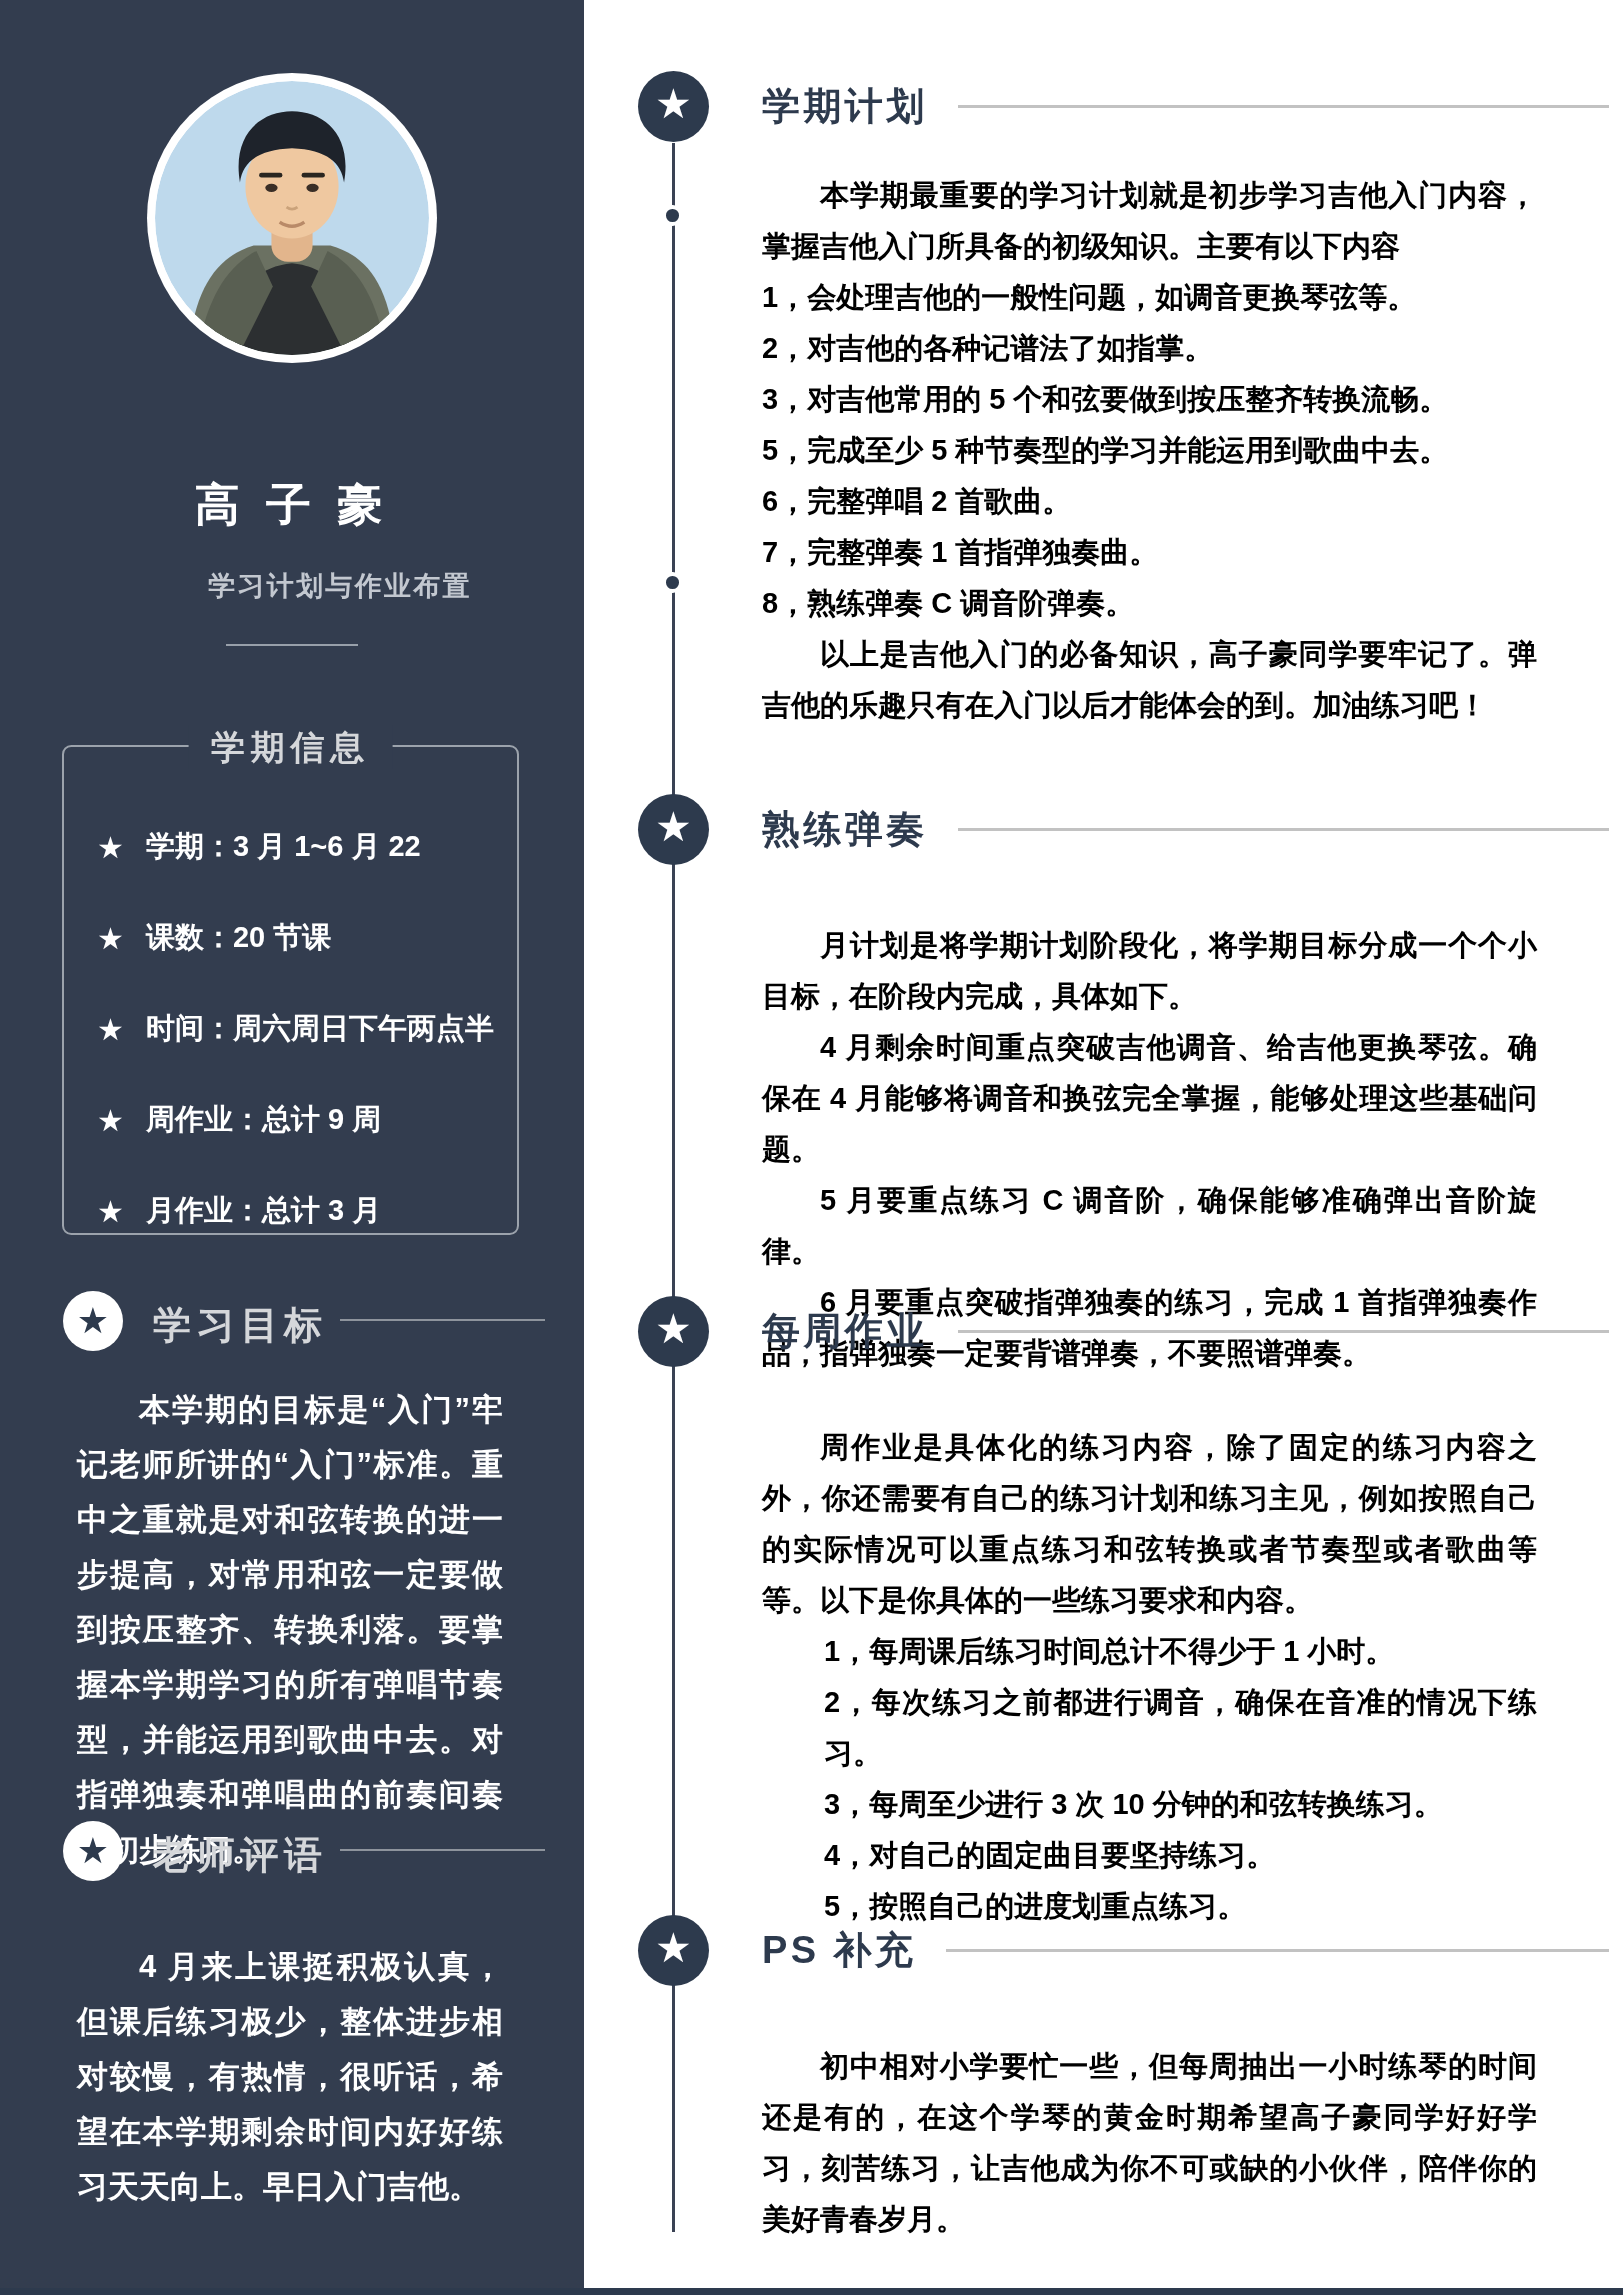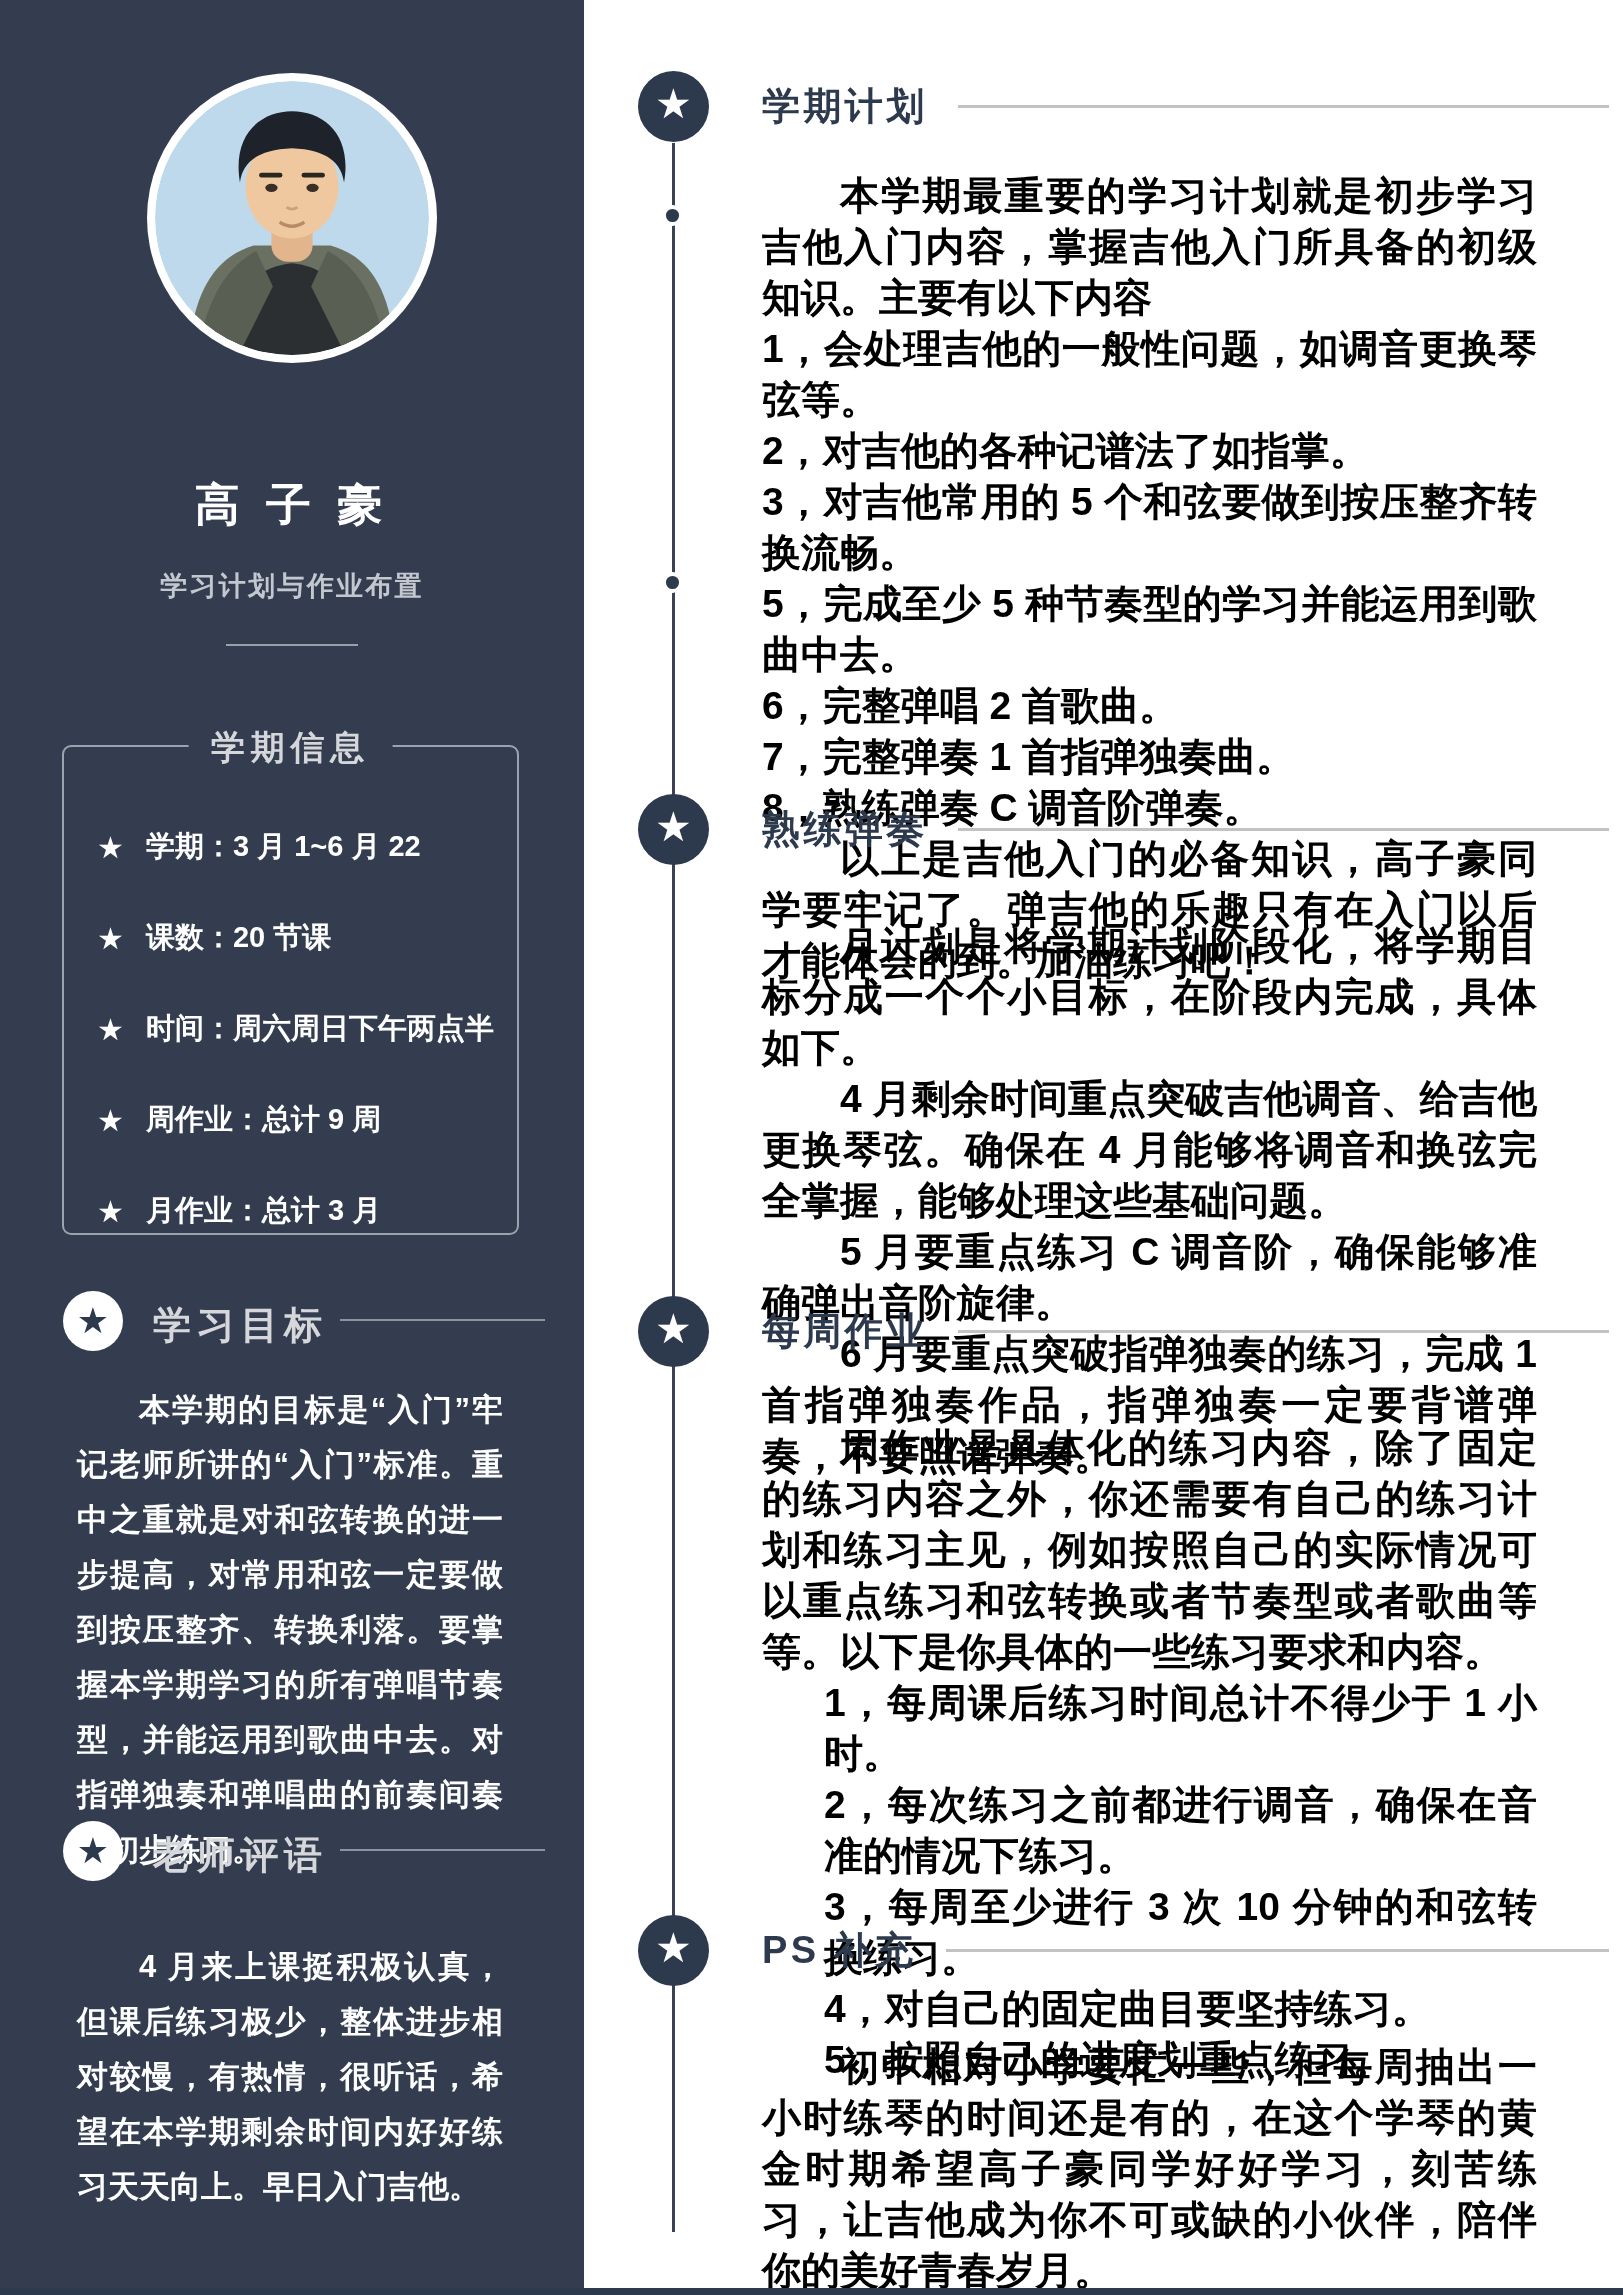--- a/index.html
+++ b/index.html
@@ -5,21 +5,21 @@
   html,body{margin:0;padding:0;}
   body{font-family:"Liberation Sans","DejaVu Sans",sans-serif;font-weight:bold;}
   .page{position:relative;width:1623px;height:2295px;background:#ffffff;overflow:hidden;}
 
   
   .sidebar{position:absolute;left:0;top:0;width:584px;height:2295px;background:#333D4F;}
   .photo-ring{position:absolute;left:147px;top:73px;width:290px;height:290px;border-radius:50%;background:#ffffff;}
   .photo{position:absolute;left:8px;top:8px;width:274px;height:274px;border-radius:50%;overflow:hidden;}
   .photo svg{display:block;width:100%;height:100%;}
   .name{position:absolute;top:475px;left:0;width:584px;text-align:center;font-size:45px;color:#ffffff;letter-spacing:6.9px;}
-  .subtitle{position:absolute;top:568px;left:0;width:584px;text-align:center;font-size:27px;color:#C3C8D0;letter-spacing:2.3px;}
+  .subtitle{position:absolute;top:568px;left:0;width:584px;text-align:center;font-size:27px;color:#C3C8D0;letter-spacing:2.3px;padding-left:48px;}
   .side-divider{position:absolute;top:644px;left:226px;width:132px;height:2.3px;background:#98A0AA;}
 
   .info-box{position:absolute;left:62px;top:745px;width:457px;height:490px;border:2.3px solid #9CA3AC;border-radius:9.2px;box-sizing:border-box;text-align:right;}
   .info-box-title{position:absolute;top:-22px;left:50%;transform:translateX(-50%);background:#333D4F;padding:0 23px;font-size:34px;line-height:44px;color:#D5D7DA;letter-spacing:5.7px;white-space:nowrap;}
   .info-list{position:absolute;left:33px;top:80px;right:17px;display:flex;flex-direction:column;gap:51px;}
   .info-item{display:flex;align-items:center;font-size:29px;color:#ffffff;}
   .info-star{font-size:30px;margin-right:22px;color:#ffffff;flex:none;}
 
   .side-sec{position:absolute;left:0;width:584px;height:63px;}
   .side-sec-goal{top:1291px;}
@@ -43,21 +43,21 @@
   .msec{position:absolute;left:638px;right:13.8px;}
   .msec-0{top:71px;}
   .msec-1{top:794px;}
   .msec-2{top:1296px;}
   .msec-3{top:1915px;}
   .msec-head{display:flex;align-items:center;height:71px;}
   .msec-circle{width:71px;height:71px;border-radius:50%;background:#2D3A4D;color:#ffffff;display:flex;align-items:center;justify-content:center;flex:none;}
   .msec-star{font-size:41px;line-height:1;transform:translateY(-1.7px);}
   .msec-title{margin-left:53px;font-size:38px;color:#2D3A4D;letter-spacing:3.4px;white-space:nowrap;}
   .msec-rule{flex:1 1 auto;height:3.4px;background:#C2C2C2;margin-left:30px;}
-  .msec-body{margin-left:124px;width:775px;font-size:39px;line-height:51px;color:#000000;text-align:justify;margin-top:55px;}
+  .msec-body{margin-left:124px;width:775px;font-size:29px;line-height:51px;color:#000000;text-align:justify;margin-top:55px;}
   .msec-0 .msec-body{margin-top:27.6px;}
   .para{margin:0;text-indent:2em;}
   .item{margin:0;}
   .item-indent{padding-left:62px;box-sizing:border-box;}
 
   .bottom-bar{position:absolute;left:0;bottom:0;width:1623px;height:6.9px;background:#2D3A4D;}
 </style>
 </head>
 <body>
 

